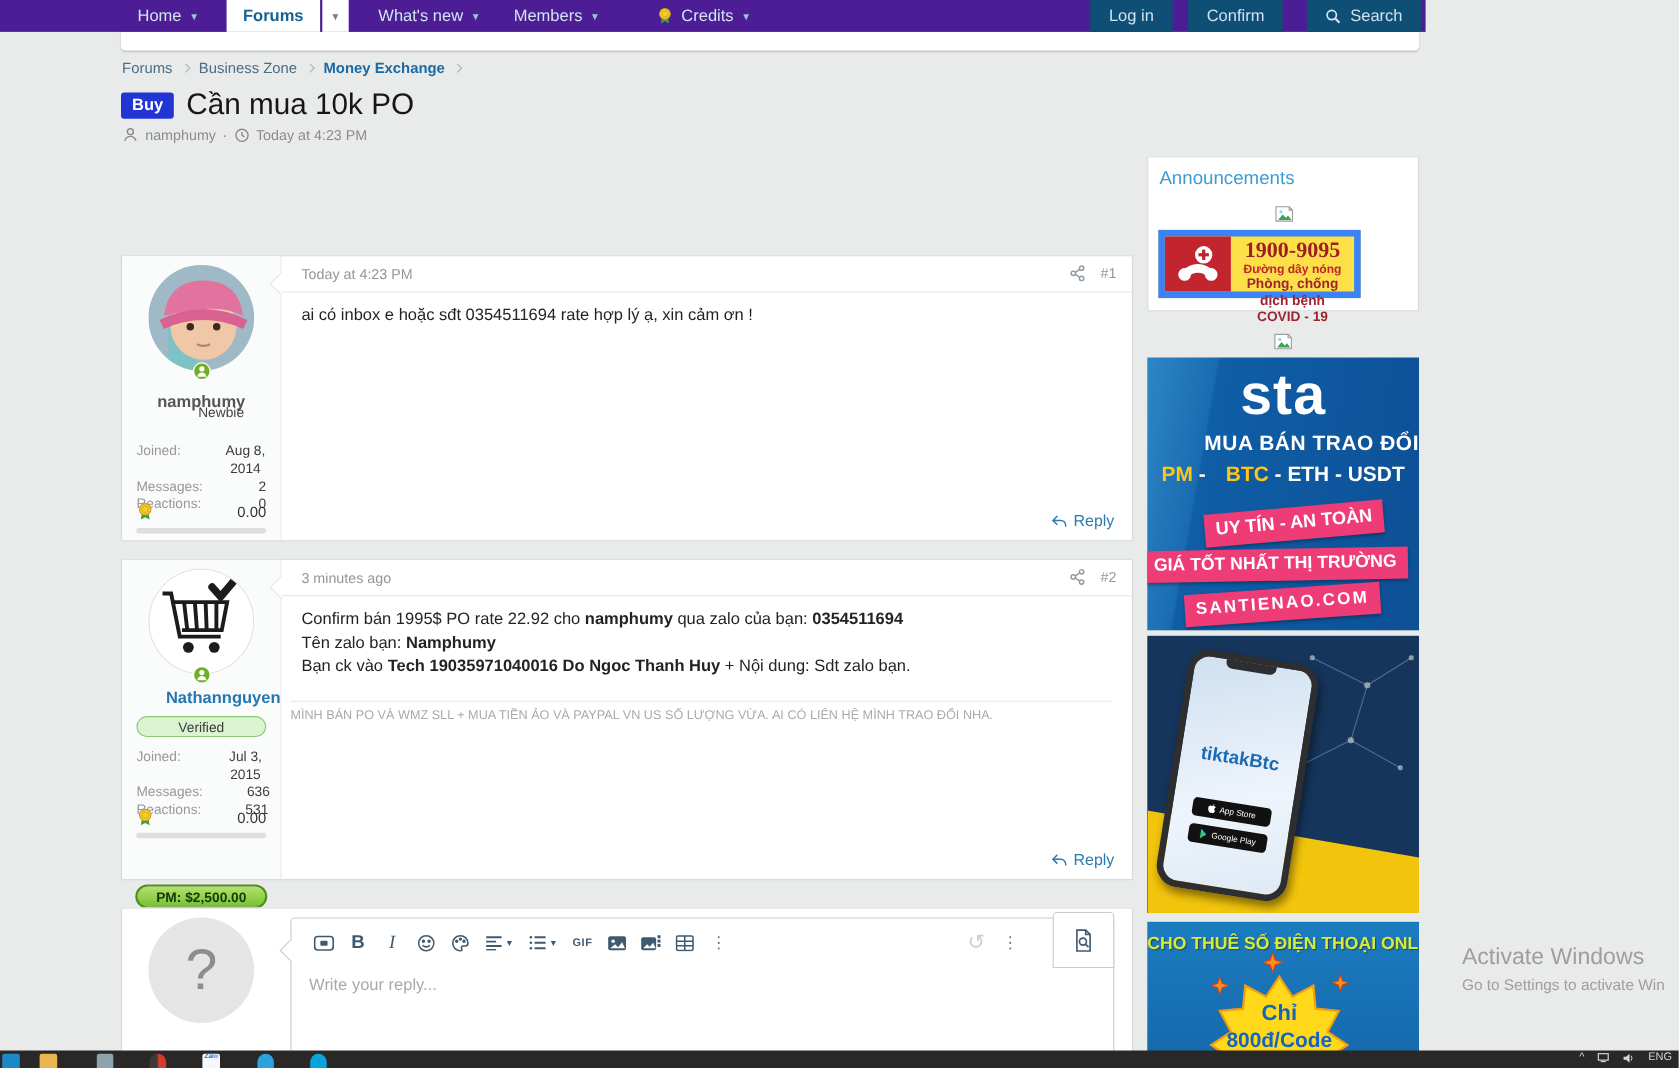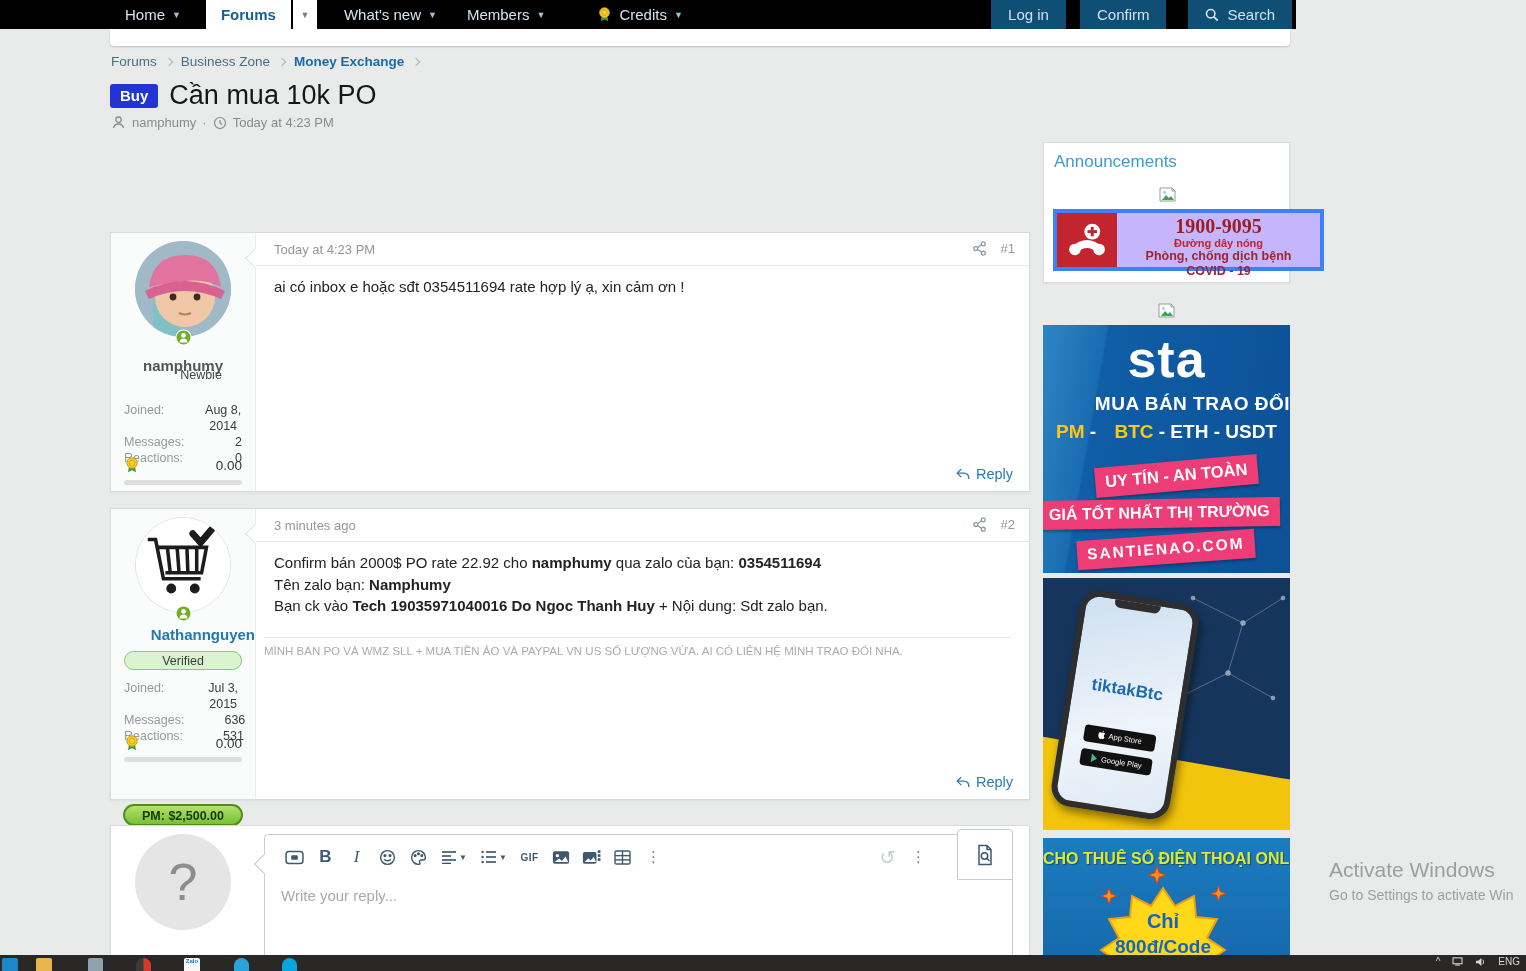--- a/index.html
+++ b/index.html
@@ -2,21 +2,21 @@
 <html><head>
 <meta charset="utf-8">
 <style>
   * { margin:0; padding:0; box-sizing:border-box; }
   html,body { width:1526px; height:971px; overflow:hidden; background:#e9eaea;
               font-family:"Liberation Sans","DejaVu Sans",sans-serif; }
   .abs { position:absolute; }
   svg { display:block; }
 
   
-  .navbar { position:absolute; left:0; top:0; width:1296px; height:29px; background:#000000; }
+  .navbar { position:absolute; left:0; top:0; width:1296px; height:29px; background:#4c1d95; }
   .nav-tabs { position:absolute; left:110px; top:0; height:29px; display:flex; align-items:stretch; }
   .nav-tab { display:flex; align-items:center; gap:7px; padding:0 15px; color:#d3e4f0;
              font-size:15px; cursor:pointer; }
   .nav-tab .chev { font-size:9px; color:#9cc1da; }
   .nav-tab.active { background:#fff; color:#176093; font-weight:bold; margin-left:10px; }
   .nav-tab-arrow { width:24px; margin-left:2px; background:#fff; display:flex; align-items:center;
                    justify-content:center; color:#70808c; font-size:9px; cursor:pointer; }
   .nav-right { position:absolute; right:4px; top:0; height:29px; display:flex; gap:14px; }
   .nav-btn { background:#0f4e75; color:#cfe2ef; font-size:15px; display:flex; align-items:center;
              gap:8px; padding:0 17px; cursor:pointer; }
@@ -103,22 +103,22 @@
   .editor-input { position:absolute; left:16px; right:70px; top:52px; height:40px; border:none;
                   outline:none; resize:none; font-family:inherit; font-size:15px; color:#232323;
                   background:transparent; }
   .editor-input::placeholder { color:#a9a9a9; }
 
   
   .sb-card { position:absolute; left:1043px; width:247px; background:#fff; border:1px solid #d9dbdd;
              box-shadow:0 1px 2px rgba(0,0,0,.05); }
   .sb-title { position:absolute; left:10px; top:9px; font-size:17px; color:#3d9bd5; }
   .broken-img { cursor:pointer; }
-  .hotline { position:absolute; left:9px; top:66px; width:271px; height:62px; display:flex;
-             border:4px solid #3b82f6; background:#c4b5fd; cursor:pointer; }
+  .hotline { position:absolute; left:9px; top:66px; width:184px; height:62px; display:flex;
+             border:6px solid #3b82f6; background:#fde047; cursor:pointer; }
   .hotline-left { width:60px; background:#c2252e; display:flex; align-items:center; justify-content:center; }
   .hotline-right { flex:1; text-align:center; padding-top:2px; }
   .hl-phone { font-family:"Liberation Serif","DejaVu Serif",serif; font-size:20px; font-weight:bold;
               color:#9c1f26; line-height:22px; }
   .hl-1 { font-size:11px; font-weight:bold; color:#c3242b; line-height:12px; }
   .hl-2 { font-size:12.5px; font-weight:bold; color:#9c2530; line-height:15px; }
   .hl-3 { font-size:12.5px; font-weight:bold; color:#9c2530; line-height:14px; }
 
   .ad { position:absolute; left:1043px; width:247px; overflow:hidden; cursor:pointer; }
   .ad-sta { top:325px; height:248px;
@@ -391,21 +391,21 @@
               <circle cx="4" cy="8" r="2.1"></circle>
               <circle cx="12" cy="13" r="2.1"></circle>
               <line x1="6" y1="7" x2="10" y2="4.2"></line>
               <line x1="6" y1="9" x2="10" y2="11.8"></line>
             </svg>
         </span>
         <span class="post-num">#2</span>
       </div>
     </div>
     <div class="post-body">
-      <div><span>Confirm bán 2000$ PO rate 22.92 cho </span><b>namphumy</b><span> qua zalo của bạn: </span><b>0354511694</b></div>
+      <div><span>Confirm bán 1995$ PO rate 22.92 cho </span><b>namphumy</b><span> qua zalo của bạn: </span><b>0354511694</b></div>
       <div><span>Tên zalo bạn: </span><b>Namphumy</b></div>
       <div><span>Bạn ck vào </span><b>Tech 19035971040016 Do Ngoc Thanh Huy</b><span> + Nội dung: Sdt zalo bạn.</span></div>
     </div>
     <div class="sig-divider" style="top:128px;"></div>
     <div class="post-sig" style="top:136px;">MÌNH BÁN PO VÀ WMZ SLL + MUA TIỀN ẢO VÀ PAYPAL VN US SỐ LƯỢNG VỪA. AI CÓ LIÊN HỆ MÌNH TRAO ĐỔI NHA.</div>
     <div class="reply-link">
       <span>
         <svg width="16" height="14" viewBox="0 0 18 15" fill="none" stroke="#2a7ab0" stroke-width="1.5">
             <path d="M7 2 L2.5 6.5 L7 11"></path>
             <path d="M2.5 6.5 H10.5 a5 5 0 0 1 5 5 v1.5"></path>

